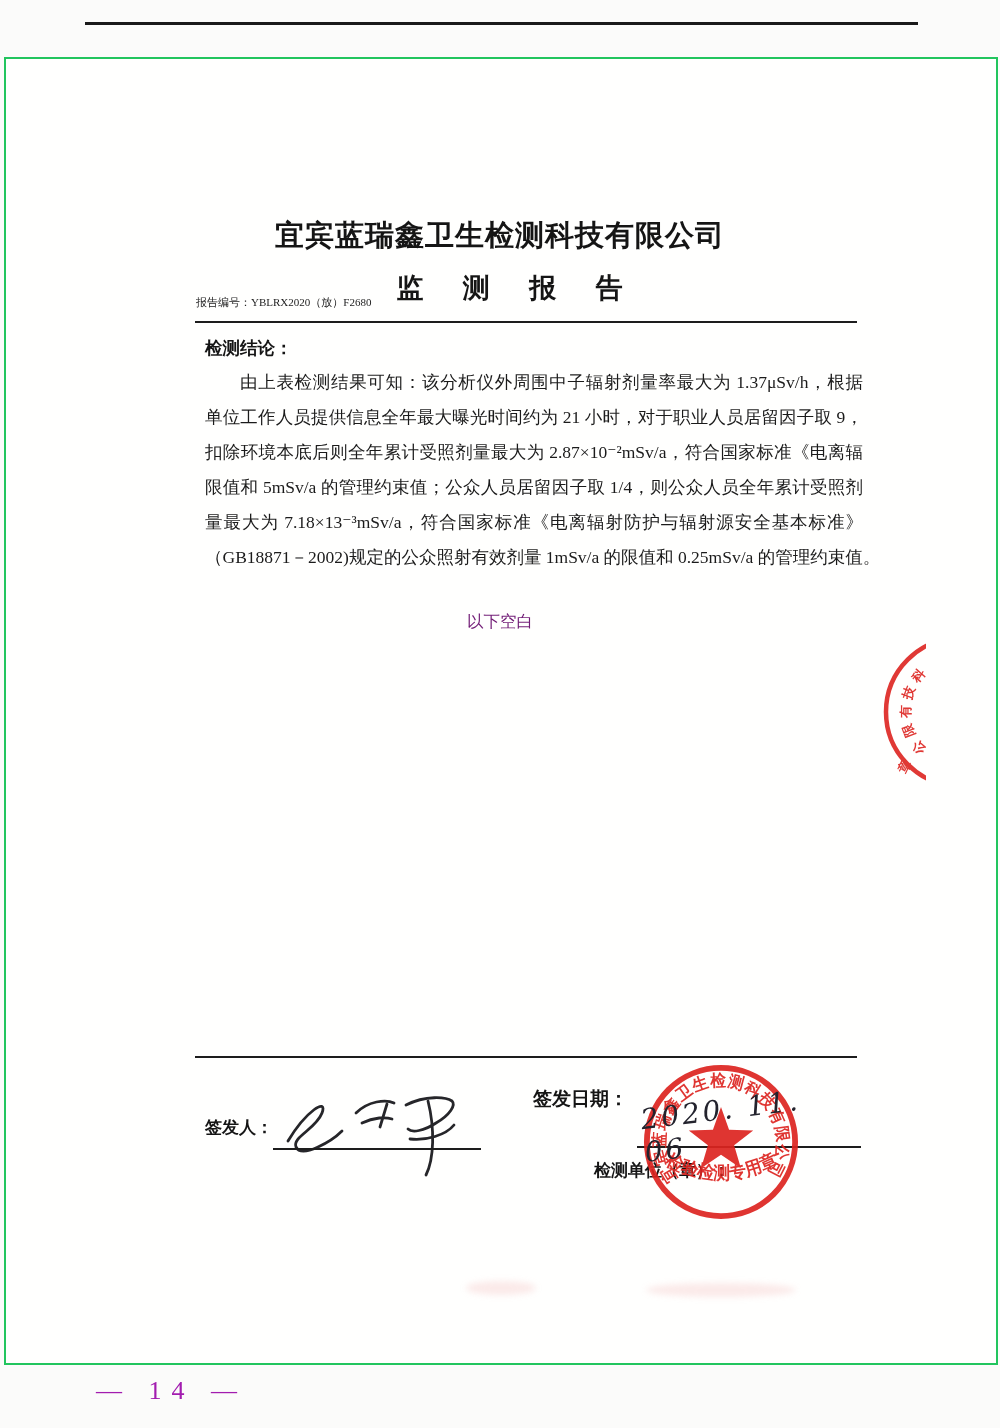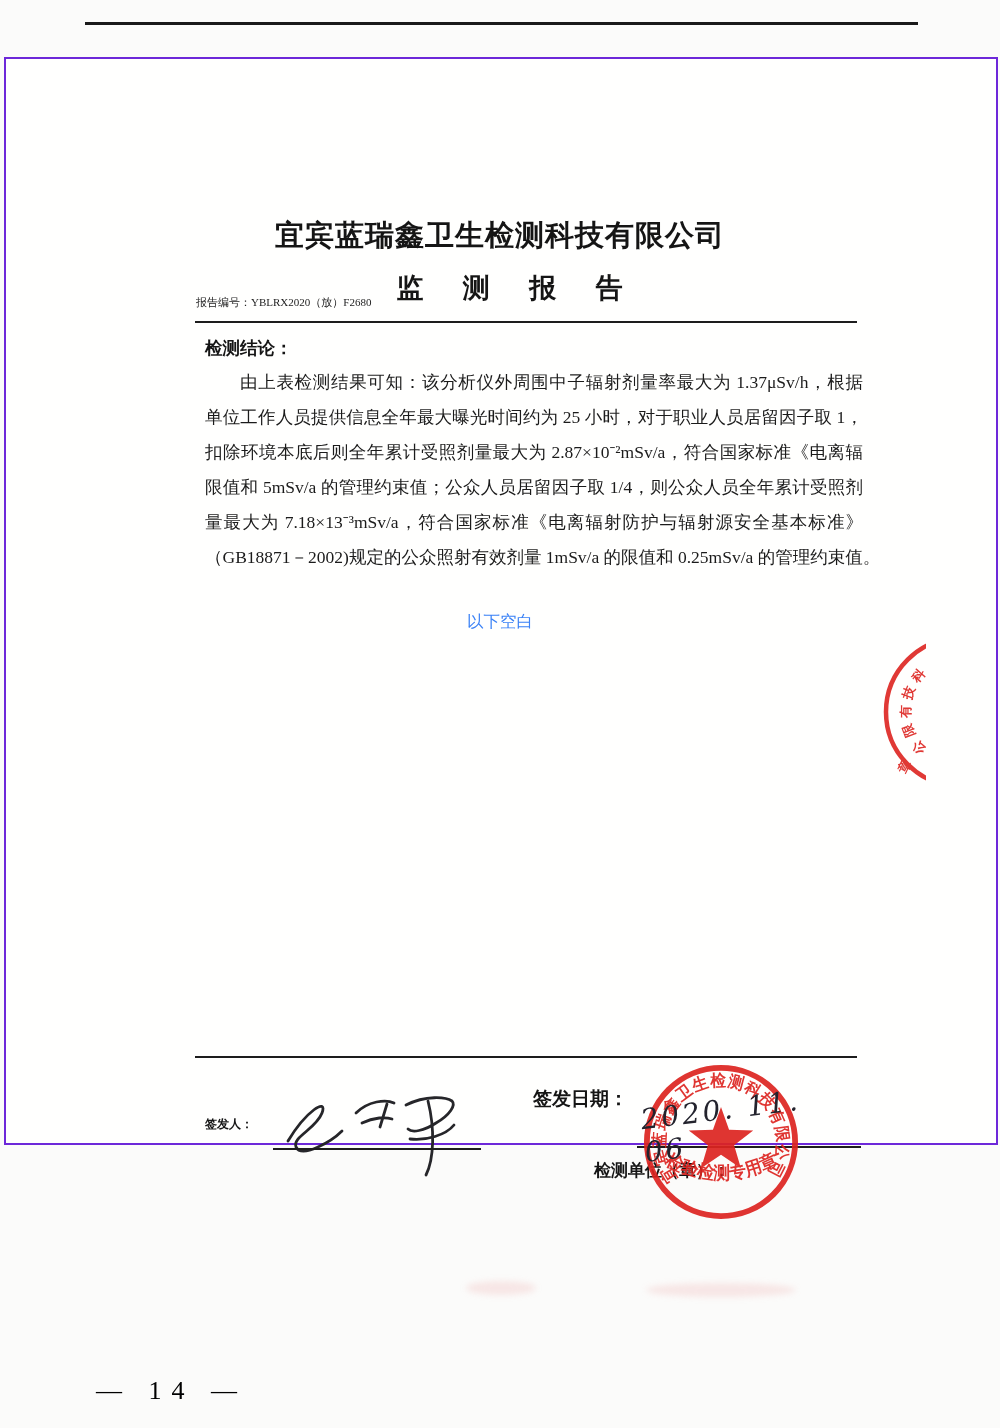--- a/index.html
+++ b/index.html
@@ -4,44 +4,44 @@
 <style>
   html,body{margin:0;padding:0;}
   body{
     width:1000px;height:1428px;position:relative;
     background:#fbfbfa;
     font-family:"Liberation Serif","DejaVu Serif",serif;
     color:#1c1c1c;overflow:hidden;
   }
   .top-rule{position:absolute;left:85px;top:22px;width:833px;height:3px;background:#1a1a1a;}
   .doc-box{
-    position:absolute;left:4px;top:57px;width:994px;height:1088px;
-    border:2px solid #6d28d9;background:#fffffe;box-sizing:border-box;
+    position:absolute;left:4px;top:57px;width:994px;height:1308px;
+    border:2px solid #22c55e;background:#fffffe;box-sizing:border-box;
   }
   .company-title{
     position:absolute;left:0;top:157px;width:988px;text-align:center;
     font-size:29px;font-weight:bold;letter-spacing:1px;margin:0;color:#151515;
   }
   .doc-title{
     position:absolute;left:0;top:199px;width:988px;text-align:center;
     font-size:27px;font-weight:bold;letter-spacing:0.18em;word-spacing:0.85em;
     margin:12px;color:#151515;
   }
   .report-no-row{position:absolute;left:190px;top:236px;font-size:11px;color:#222;}
   .report-rule{position:absolute;left:189px;top:262px;width:662px;height:2px;background:#1d1d1d;}
   .conclusion-heading{position:absolute;left:199px;top:277px;font-size:17.5px;font-weight:bold;color:#151515;}
   .paragraph{
     position:absolute;left:199px;top:306px;width:658px;
-    font-size:17.5px;line-height:35px;color:#1b1b1b;font-family:Liberation Serif, serif;
+    font-size:17.5px;line-height:35px;color:#1b1b1b;
   }
   .para-line{text-align:justify;text-align-last:justify;white-space:nowrap;}
   .para-line.first{text-indent:2em;}
-  .blank-note{position:absolute;left:0;top:552px;width:988px;text-align:center;font-size:16.5px;color:#3b82f6;}
+  .blank-note{position:absolute;left:0;top:552px;width:988px;text-align:center;font-size:16.5px;color:#701a75;}
   .sign-rule{position:absolute;left:189px;top:997px;width:662px;height:2px;background:#1d1d1d;}
-  .issuer-label{position:absolute;left:199px;top:1057px;font-size:12px;font-weight:bold;color:#151515;}
+  .issuer-label{position:absolute;left:199px;top:1057px;font-size:17px;font-weight:bold;color:#151515;}
   .issuer-line{position:absolute;left:267px;top:1089px;width:208px;height:2px;background:#1d1d1d;}
   .signature-svg{position:absolute;left:262px;top:1012px;pointer-events:none;}
   .date-label{position:absolute;left:527px;top:1027px;font-size:19px;font-weight:bold;color:#151515;}
   .date-line{position:absolute;left:631px;top:1087px;width:224px;height:2px;background:#1d1d1d;}
   .date-handwritten{
     position:absolute;left:636px;top:1032px;width:200px;
     font-family:"DejaVu Serif","Liberation Serif",serif;font-style:italic;
     font-size:28px;color:#23232d;transform:rotate(-7deg);letter-spacing:3px;z-index:6;
   }
   .unit-label{position:absolute;left:588px;top:1100px;font-size:17px;font-weight:bold;color:#151515;z-index:2;}
@@ -53,21 +53,21 @@
   .edge-seal-clip{
     position:absolute;left:862px;top:573px;width:58px;height:164px;
     overflow:hidden;z-index:3;opacity:0.9;
   }
   .edge-seal-svg{position:absolute;left:0;top:0;}
   .edge-seal-char{
     position:absolute;font-size:13px;font-weight:bold;line-height:1;
     transform-origin:center center;
   }
   .margin-page-number{
-    position:absolute;left:96px;top:1376px;font-size:26px;color:#000000;
+    position:absolute;left:96px;top:1376px;font-size:26px;color:#a21caf;
     letter-spacing:10px;font-family:"Liberation Serif",serif;
   }
   .smudge{position:absolute;background:rgba(235,140,140,0.18);filter:blur(3px);border-radius:50%;}
 </style>
 </head>
 <body>
 
 <div>
 
   <div class="top-rule"></div>
@@ -81,21 +81,21 @@
     <div class="report-no-row">
       <span>报告编号：</span><span>YBLRX2020（放）F2680</span>
     </div>
 
     <div class="report-rule"></div>
 
     <div class="conclusion-heading">检测结论：</div>
 
     <div class="paragraph" id="conclusion-paragraph">
         <div class="para-line first">由上表检测结果可知：该分析仪外周围中子辐射剂量率最大为 1.37μSv/h，根据</div>
-        <div class="para-line">单位工作人员提供信息全年最大曝光时间约为 25 小时，对于职业人员居留因子取 1，</div>
+        <div class="para-line">单位工作人员提供信息全年最大曝光时间约为 21 小时，对于职业人员居留因子取 9，</div>
         <div class="para-line">扣除环境本底后则全年累计受照剂量最大为 2.87×10⁻²mSv/a，符合国家标准《电离辐</div>
         <div class="para-line">限值和 5mSv/a 的管理约束值；公众人员居留因子取 1/4，则公众人员全年累计受照剂</div>
         <div class="para-line">量最大为 7.18×13⁻³mSv/a，符合国家标准《电离辐射防护与辐射源安全基本标准》</div>
         <div class="para-line">（GB18871－2002)规定的公众照射有效剂量 1mSv/a 的限值和 0.25mSv/a 的管理约束值。</div>
       </div>
 
     <div class="blank-note">以下空白</div>
 
     <div class="edge-seal-clip" id="edge-seal">
       <svg class="edge-seal-svg" width="170" height="164" viewBox="0 0 170 164">

